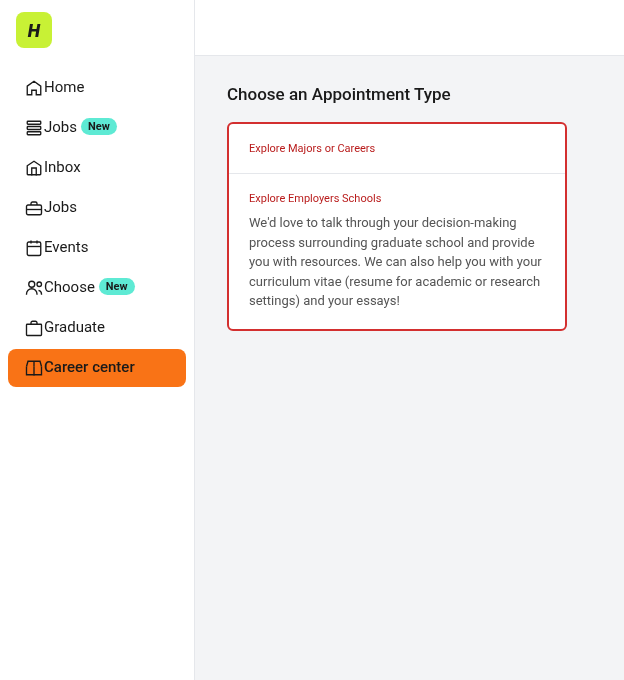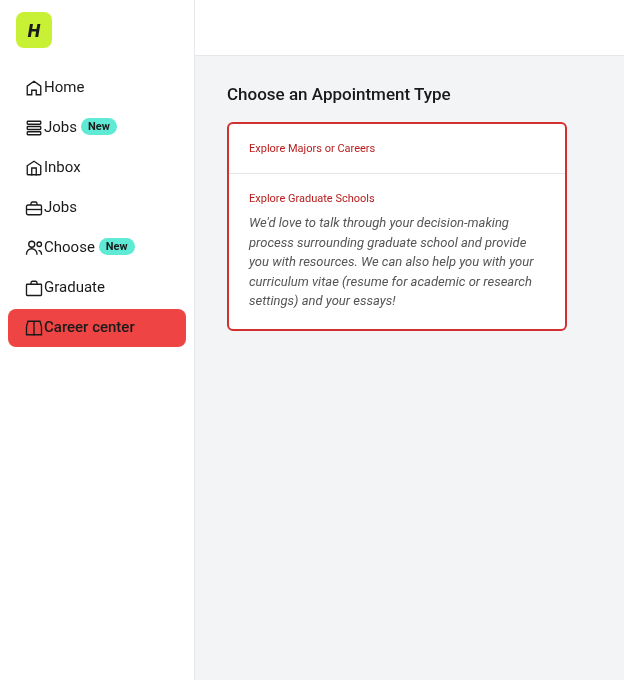--- a/index.html
+++ b/index.html
@@ -48,21 +48,21 @@
       border-radius: 8px;
       margin: 1px 8px;
       gap: 0;
       font-size: 15px;
       color: #1a1a1a;
       font-weight: 400;
       position: relative;
     }
 
     .nav-item.active {
-      background: #ef4444;
+      background: #f97316;
       font-weight: 500;
     }
 
     .nav-icon {
       width: 20px;
       height: 20px;
       display: flex;
       align-items: center;
       justify-content: center;
       flex-shrink: 0;
@@ -134,21 +134,20 @@
       color: #b91c1c;
       font-weight: 400;
       display: block;
     }
 
     .appointment-desc {
       font-size: 13px;
       color: #555;
       margin-top: 8px;
       line-height: 1.5;
-      font-style: italic;
     }
   </style>
 </head>
 <body>
 
 <nav class="sidebar">
   <div class="sidebar-logo">H</div>
 
   <div class="nav-item">
     <span class="nav-icon">
@@ -185,20 +184,31 @@
     <span class="nav-icon">
       <svg viewBox="0 0 24 24">
           <rect x="2" y="8" width="20" height="13" rx="2"></rect>
           <path d="M8 8V6a2 2 0 012-2h4a2 2 0 012 2v2"></path>
           <line x1="2" y1="14" x2="22" y2="14"></line>
         </svg>
     </span>
     <span>Jobs</span>
   </div>
 
+  <div class="nav-item">
+    <span class="nav-icon">
+      <svg viewBox="0 0 24 24">
+          <rect x="3" y="4" width="18" height="18" rx="2"></rect>
+          <line x1="16" y1="2" x2="16" y2="6"></line>
+          <line x1="8" y1="2" x2="8" y2="6"></line>
+          <line x1="3" y1="10" x2="21" y2="10"></line>
+        </svg>
+    </span>
+    <span>Events</span>
+  </div>
 
   <div class="nav-item">
     <span class="nav-icon">
       <svg viewBox="0 0 24 24">
           <circle cx="9" cy="7" r="4"></circle>
           <path d="M2 21v-1a7 7 0 0114 0v1"></path>
           <circle cx="19" cy="7" r="3"></circle>
           <path d="M22 21v-1a5 5 0 00-4-4.9"></path>
         </svg>
     </span>
@@ -234,18 +244,18 @@
   <div class="content">
     <h1 class="page-title">Choose an Appointment Type</h1>
 
     <div class="appointment-card">
 
       <div class="appointment-option">
         <span class="appointment-link">Explore Majors or Careers</span>
       </div>
 
       <div class="appointment-option">
-        <span class="appointment-link">Explore Graduate Schools</span>
+        <span class="appointment-link">Explore Employers Schools</span>
         <p class="appointment-desc">We'd love to talk through your decision-making process surrounding graduate school and provide you with resources. We can also help you with your curriculum vitae (resume for academic or research settings) and your essays!</p>
       </div>
     </div>
   </div>
 </div>
 
 </body></html>

